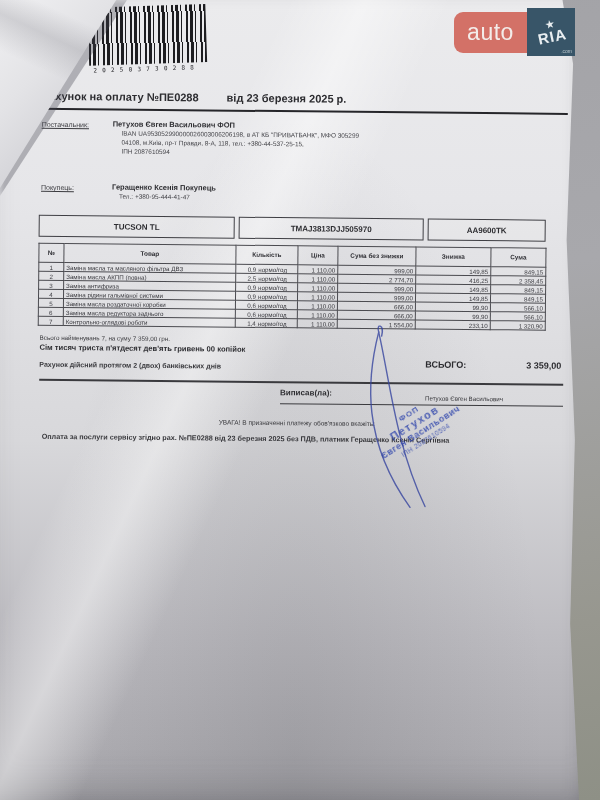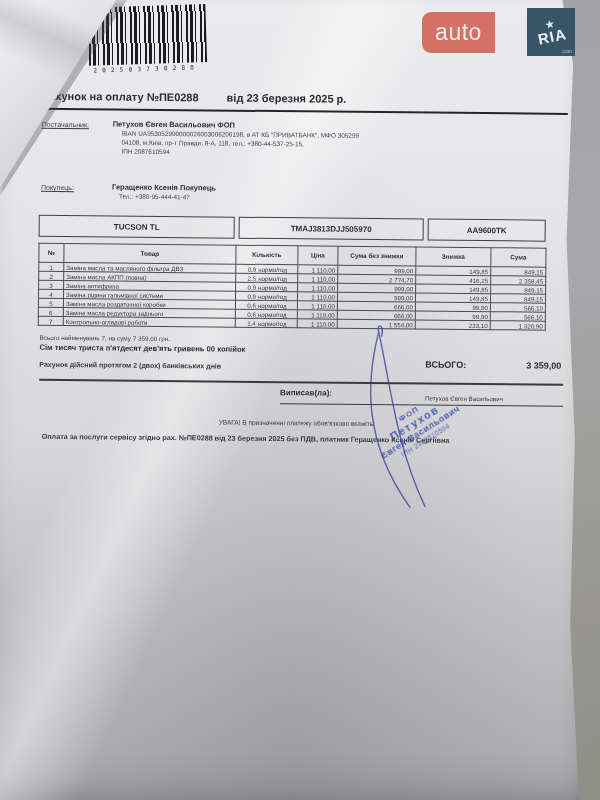--- a/index.html
+++ b/index.html
@@ -43,21 +43,21 @@
   .abs { position:absolute; }
   
   .barcode { left:88px; top:5px; width:118px; height:72px; transform:rotate(-2.4deg); }
   .bars {
     width:118px; height:58px;
     background:repeating-linear-gradient(90deg,#1d1d20 0 2px,transparent 2px 4px,#1d1d20 4px 7px,transparent 7px 9px,#1d1d20 9px 10px,transparent 10px 14px);
   }
   .bars-digits { font-family:"DejaVu Sans Mono",monospace; font-size:6px; letter-spacing:5.2px;
                  color:#2a2a2e; margin-top:1px; padding-left:4px; }
   
-  .logo { position:absolute; right:25px; top:8px; display:flex; align-items:flex-start; filter:saturate(.9);gap:32px; }
+  .logo { position:absolute; right:25px; top:8px; display:flex; align-items:flex-start; filter:saturate(.9); }
   .logo-auto { width:73px; height:41px; margin-top:4px; background:#dc6f64; border-radius:9px 0 0 9px;
                display:flex; align-items:center; justify-content:center;
                color:#f4ece9; font-size:23px; letter-spacing:.5px; }
   .logo-ria { width:48px; height:48px; background:#35566b; display:flex; flex-direction:column;
               align-items:center; justify-content:center; position:relative; }
   .logo-ria .inner { transform:rotate(-12deg); text-align:center; color:#e9eef1; }
   .logo-ria .star { font-size:11px; line-height:8px; }
   .logo-ria .ria { font-weight:bold; font-size:15px; letter-spacing:1px; }
   .logo-ria .com { position:absolute; right:3px; bottom:2px; font-size:5px; color:#b9c6cd; }
   

